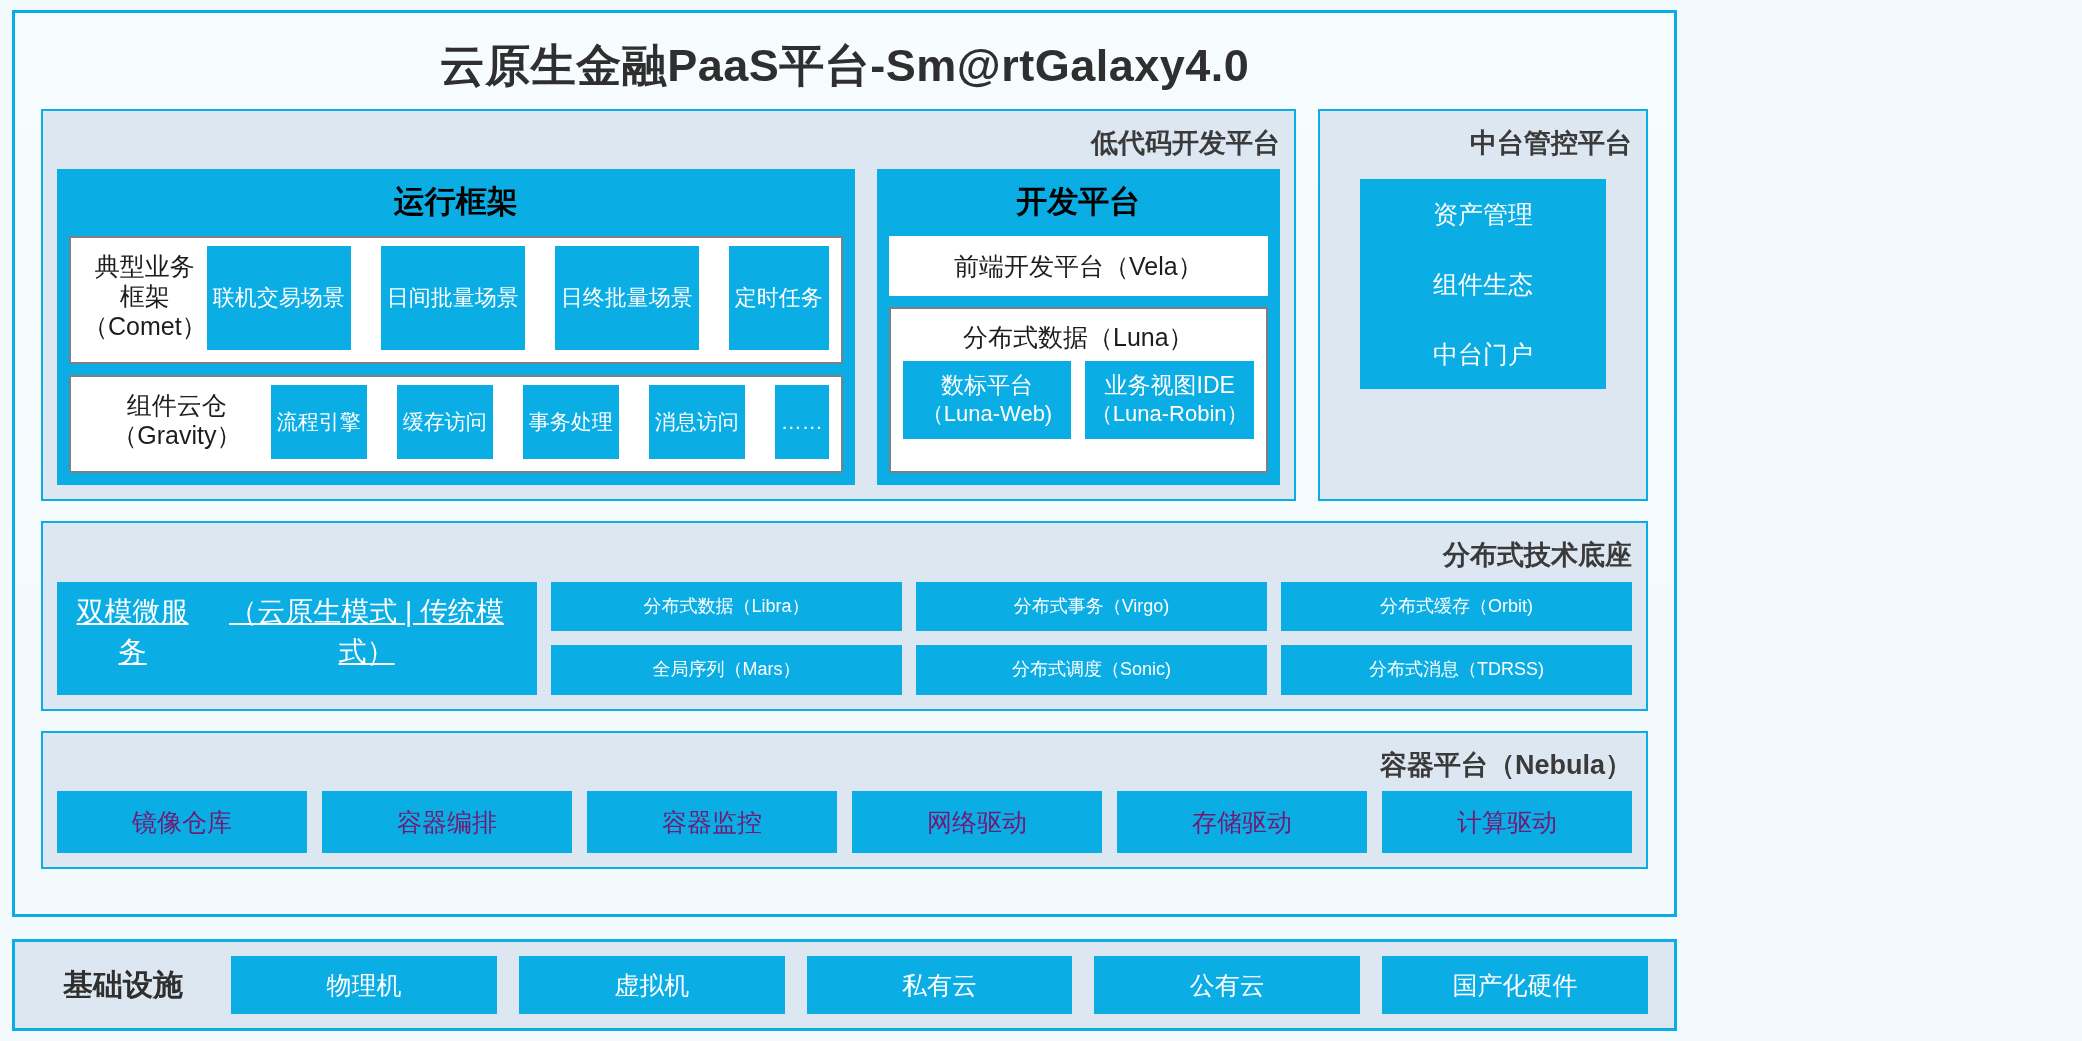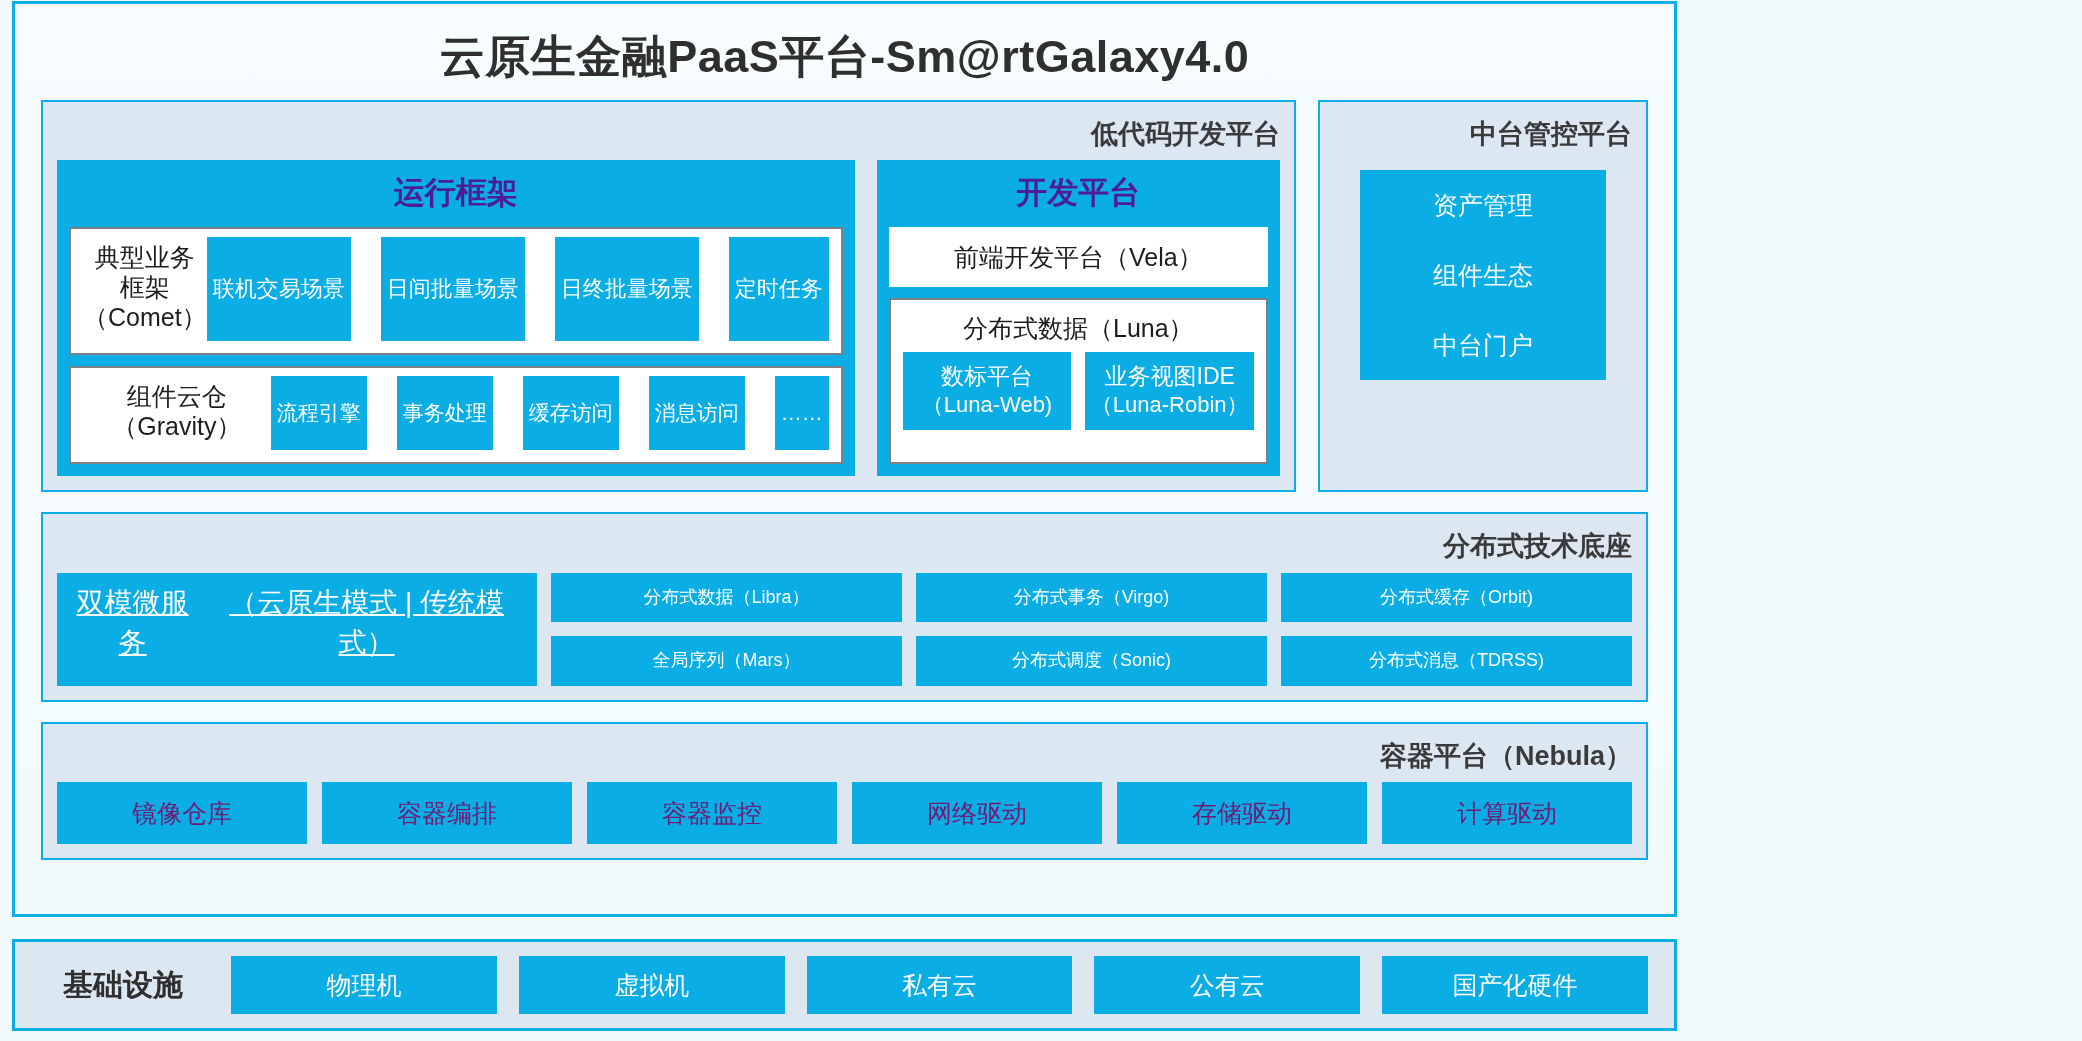--- a/index.html
+++ b/index.html
@@ -22,21 +22,21 @@
     --text-dark:   #3a3a3a;
     --page-bg:     #f3fafd;
   }
 
   
   #page {
     position: relative;
     width: 1689px;
     height: 1041px;
     background: var(--page-bg);
-    padding: 1px 12px 10px 12px;
+    padding: 10px 12px 10px 12px;
     display: flex;
     flex-direction: column;
     gap: 22px;
   }
 
   
   .outer-frame {
     border: 3px solid var(--blue-border);
     background: linear-gradient(180deg,#f7fcfe 0%, #f2fafd 100%);
     padding: 14px 26px 18px 26px;
@@ -95,21 +95,21 @@
     background: var(--blue);
     padding: 10px 12px 12px 12px;
     display: flex;
     flex-direction: column;
     gap: 11px;
   }
   .blue-card-title {
     text-align: center;
     font-size: 31px;
     font-weight: 600;
-    color: #4c1d95;
+    color: #000000;
     padding: 6px 0 6px 0;
     line-height: 1.1;
   }
   .runtime-card { flex: 1 1 62%; }
   .devplat-card { flex: 1 1 38%; }
 
   
   .white-box {
     background: var(--white);
     border: 2px solid var(--grey-border);
@@ -301,22 +301,22 @@
                 <div class="chip">日间批量场景</div>
                 <div class="chip">日终批量场景</div>
                 <div class="chip">定时任务</div>
               </div>
             </div>
 
             <div class="white-box">
               <div class="white-box-title">组件云仓（Gravity）</div>
               <div class="chip-row">
                 <div class="chip small">流程引擎</div>
+                <div class="chip small">缓存访问</div>
                 <div class="chip small">事务处理</div>
-                <div class="chip small">缓存访问</div>
                 <div class="chip small">消息访问</div>
                 <div class="chip small">……</div>
               </div>
             </div>
           </div>
 
           <div class="blue-card devplat-card">
             <div class="blue-card-title">开发平台</div>
 
             <div class="vela-bar">前端开发平台（Vela）</div>

